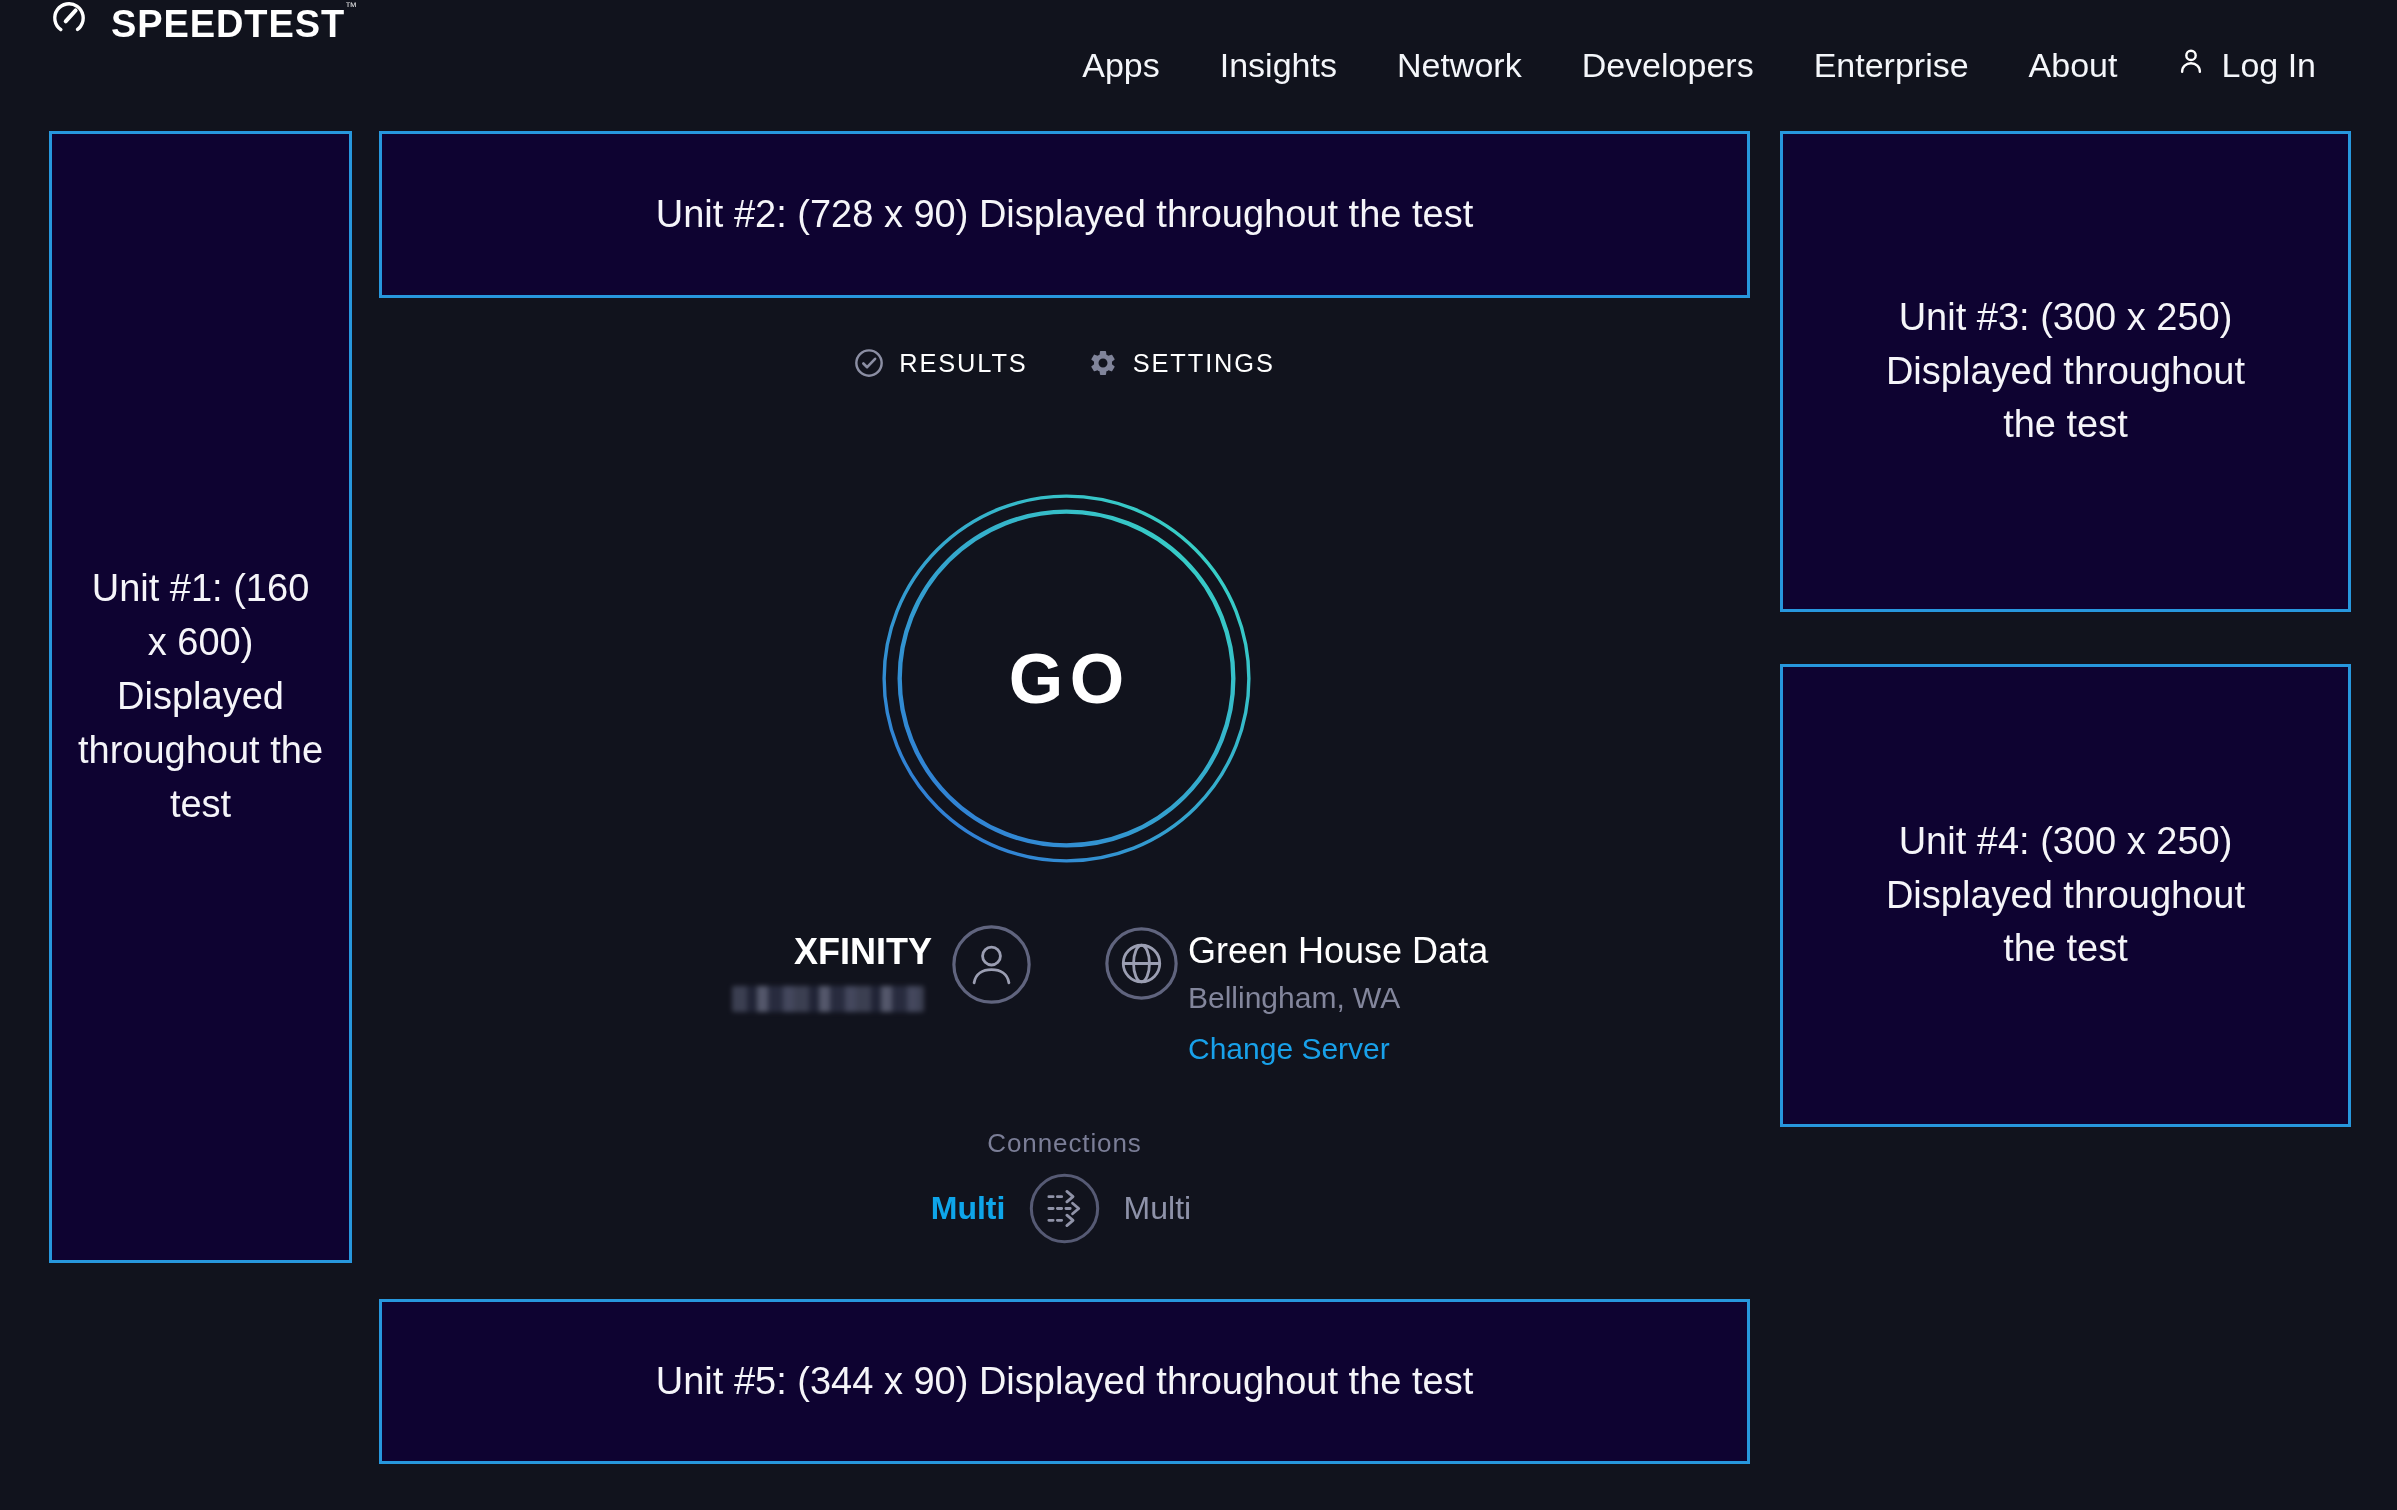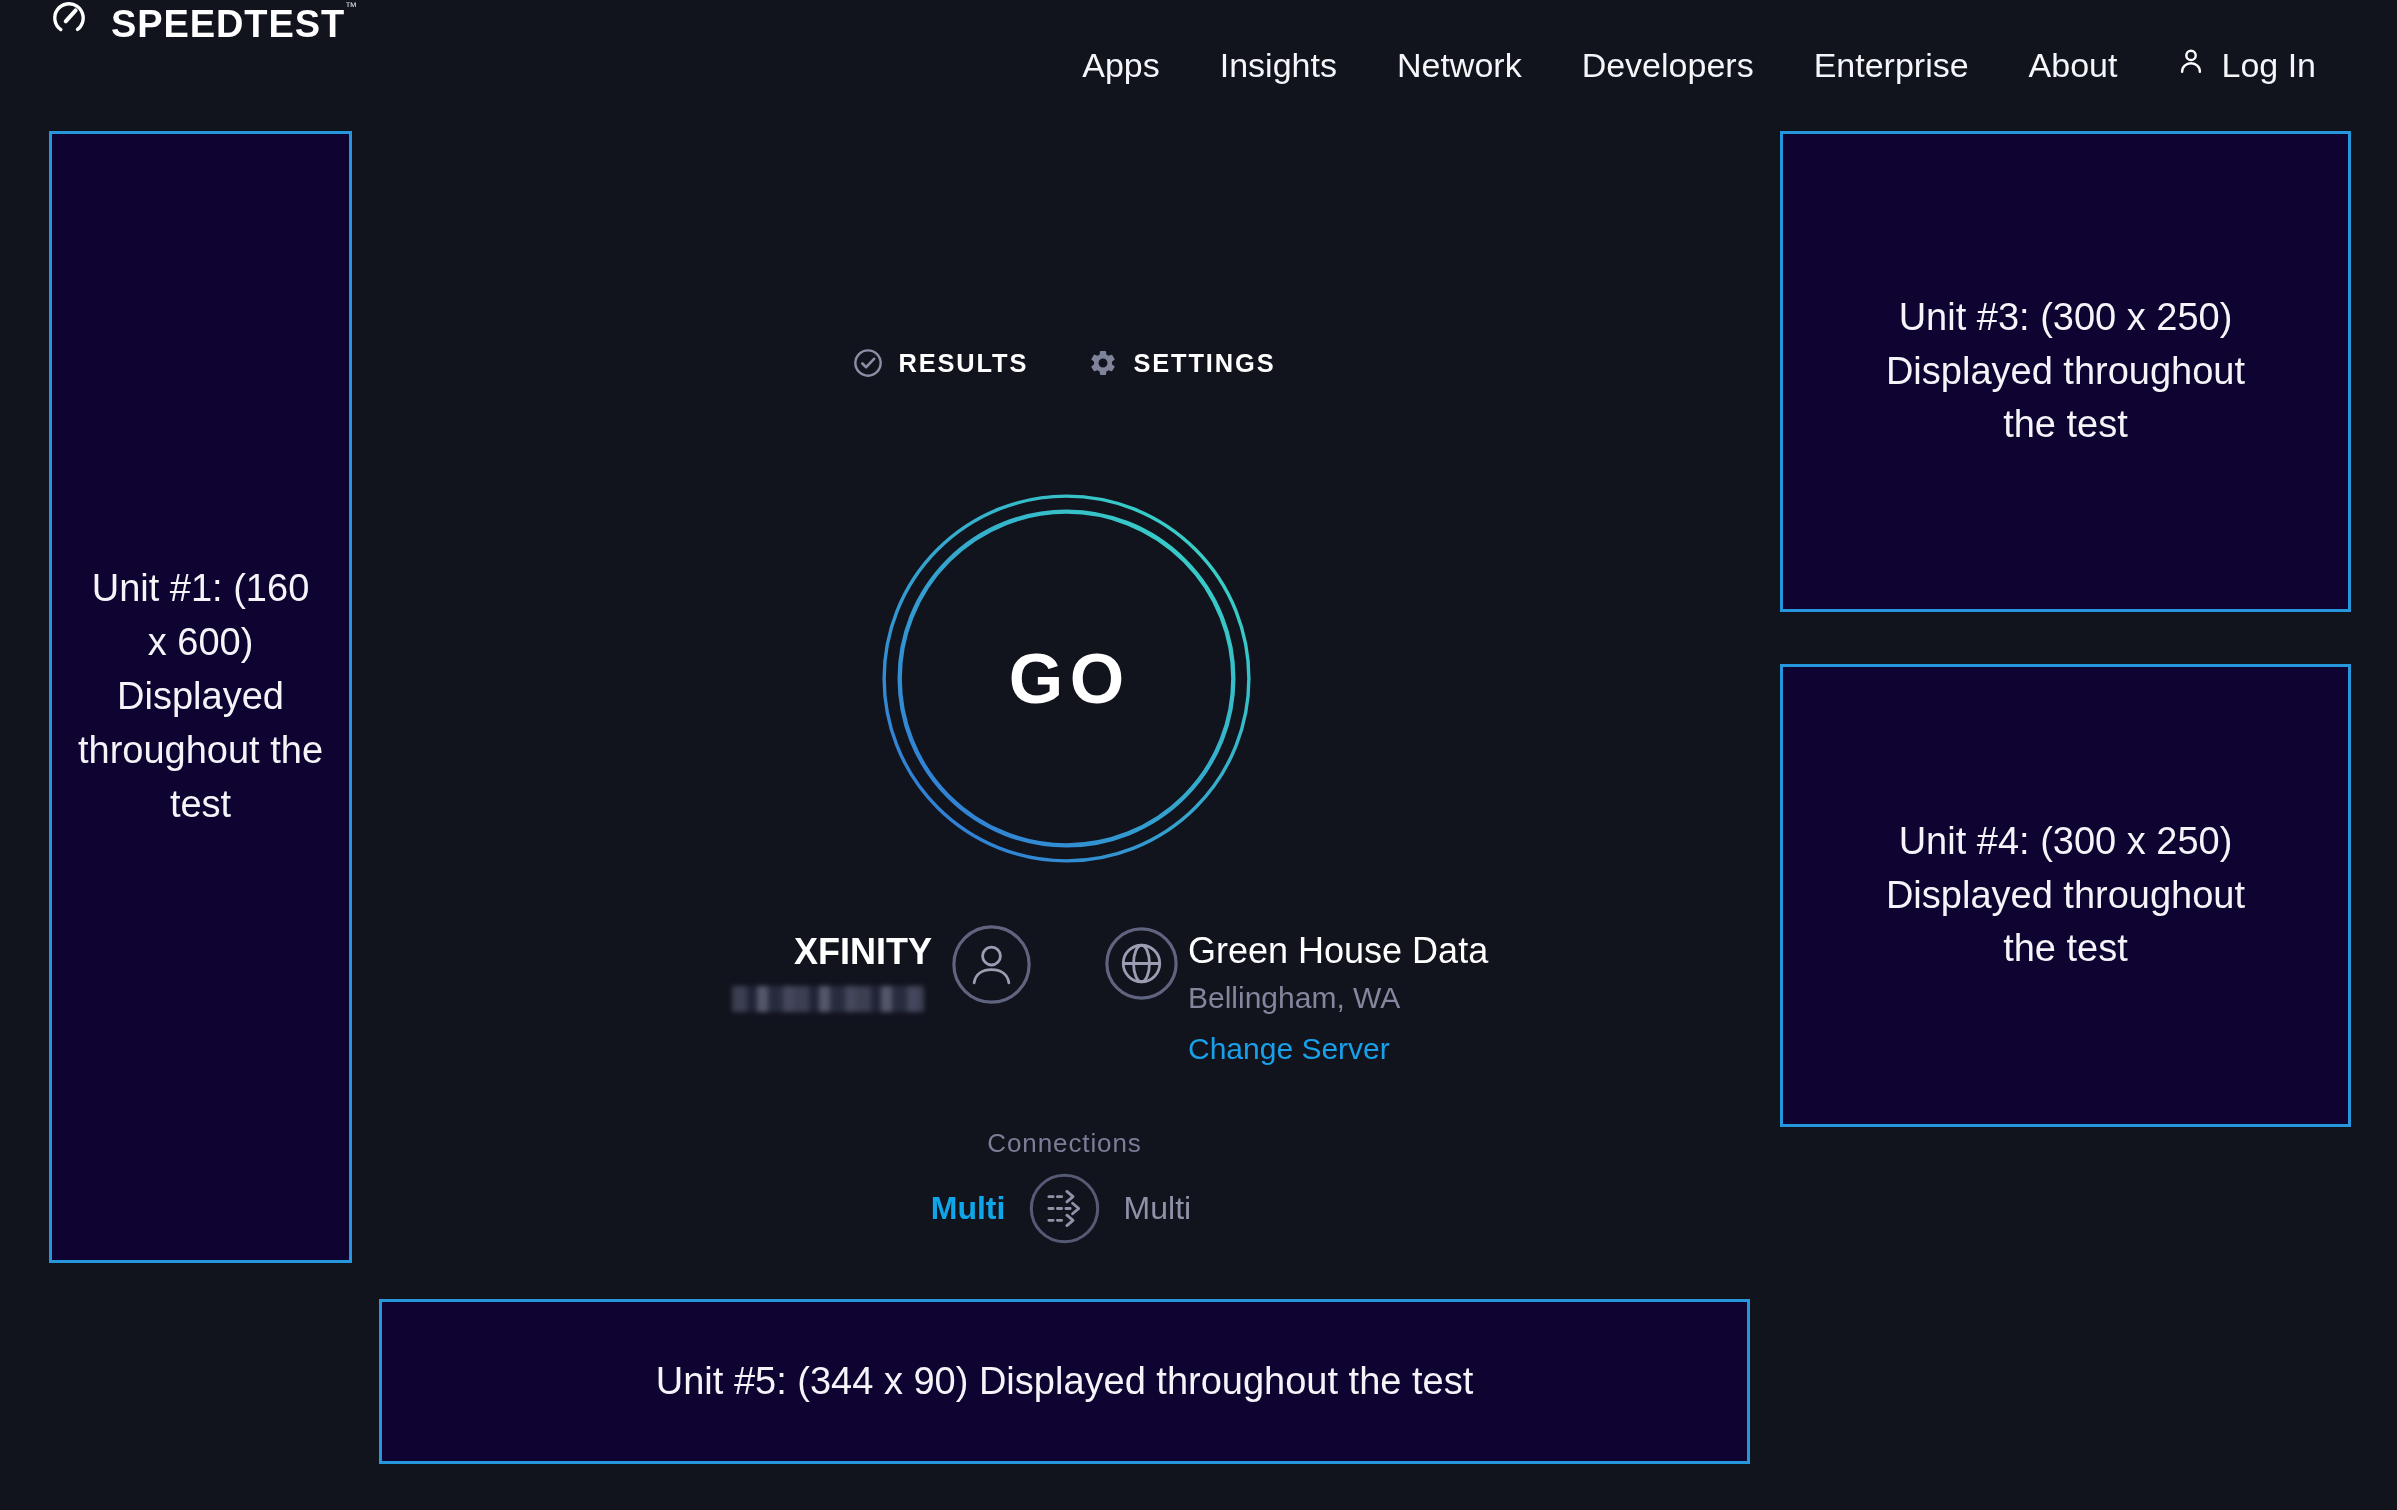--- a/index.html
+++ b/index.html
@@ -37,21 +37,21 @@
   .ad-2{left:379px;top:131px;width:1371px;height:167px}
   .ad-3{left:1780px;top:131px;width:571px;height:481px}
   .ad-3 .ad-text,.ad-4 .ad-text{max-width:414px}
   .ad-4{left:1780px;top:664px;width:571px;height:463px}
   .ad-5{left:379px;top:1299px;width:1371px;height:165px}
 
   
   .tabs{position:absolute;left:379px;top:331px;width:1371px;height:64px;
         display:flex;align-items:center;justify-content:center;gap:60px}
   .tab{display:flex;align-items:center;gap:15px;cursor:pointer}
-  .tab-label{font-size:25.4px;font-weight:700;letter-spacing:1.9px;color:#fff}
+  .tab-label{font-size:25.4px;font-weight:400;letter-spacing:1.9px;color:#fff}
 
   
   .go-wrap{position:absolute;left:878px;top:490px;width:377px;height:377px;cursor:pointer}
   .go-wrap svg{position:absolute;inset:0}
   .go-label{position:absolute;inset:0;display:flex;align-items:center;justify-content:center;
             font-size:70px;font-weight:700;letter-spacing:6.6px;padding-left:6.6px;color:#fff}
 
   
   .isp-name{position:absolute;left:565px;top:931px;width:367px;text-align:right;
             font-size:36px;font-weight:600;color:#fff}
@@ -103,20 +103,23 @@
             <path d="M5.5 27.5c0-5.6 4.2-9 9.5-9s9.5 3.4 9.5 9" stroke="#ffffff" stroke-width="2.6" stroke-linecap="round"></path>
           </svg>
         </span>
         <span>Log In</span>
       </span>
     </div>
   </div>
 
   <div class="ad ad-1">
     <span class="ad-text">Unit #1: (160 x 600) Displayed throughout the test</span>
+  </div>
+  <div class="ad ad-2">
+    <span class="ad-text">Unit #2: (728 x 90) Displayed throughout the test</span>
   </div>
   <div class="ad ad-3">
     <span class="ad-text">Unit #3: (300 x 250) Displayed throughout the test</span>
   </div>
   <div class="ad ad-4">
     <span class="ad-text">Unit #4: (300 x 250) Displayed throughout the test</span>
   </div>
   <div class="ad ad-5">
     <span class="ad-text">Unit #5: (344 x 90) Displayed throughout the test</span>
   </div>

